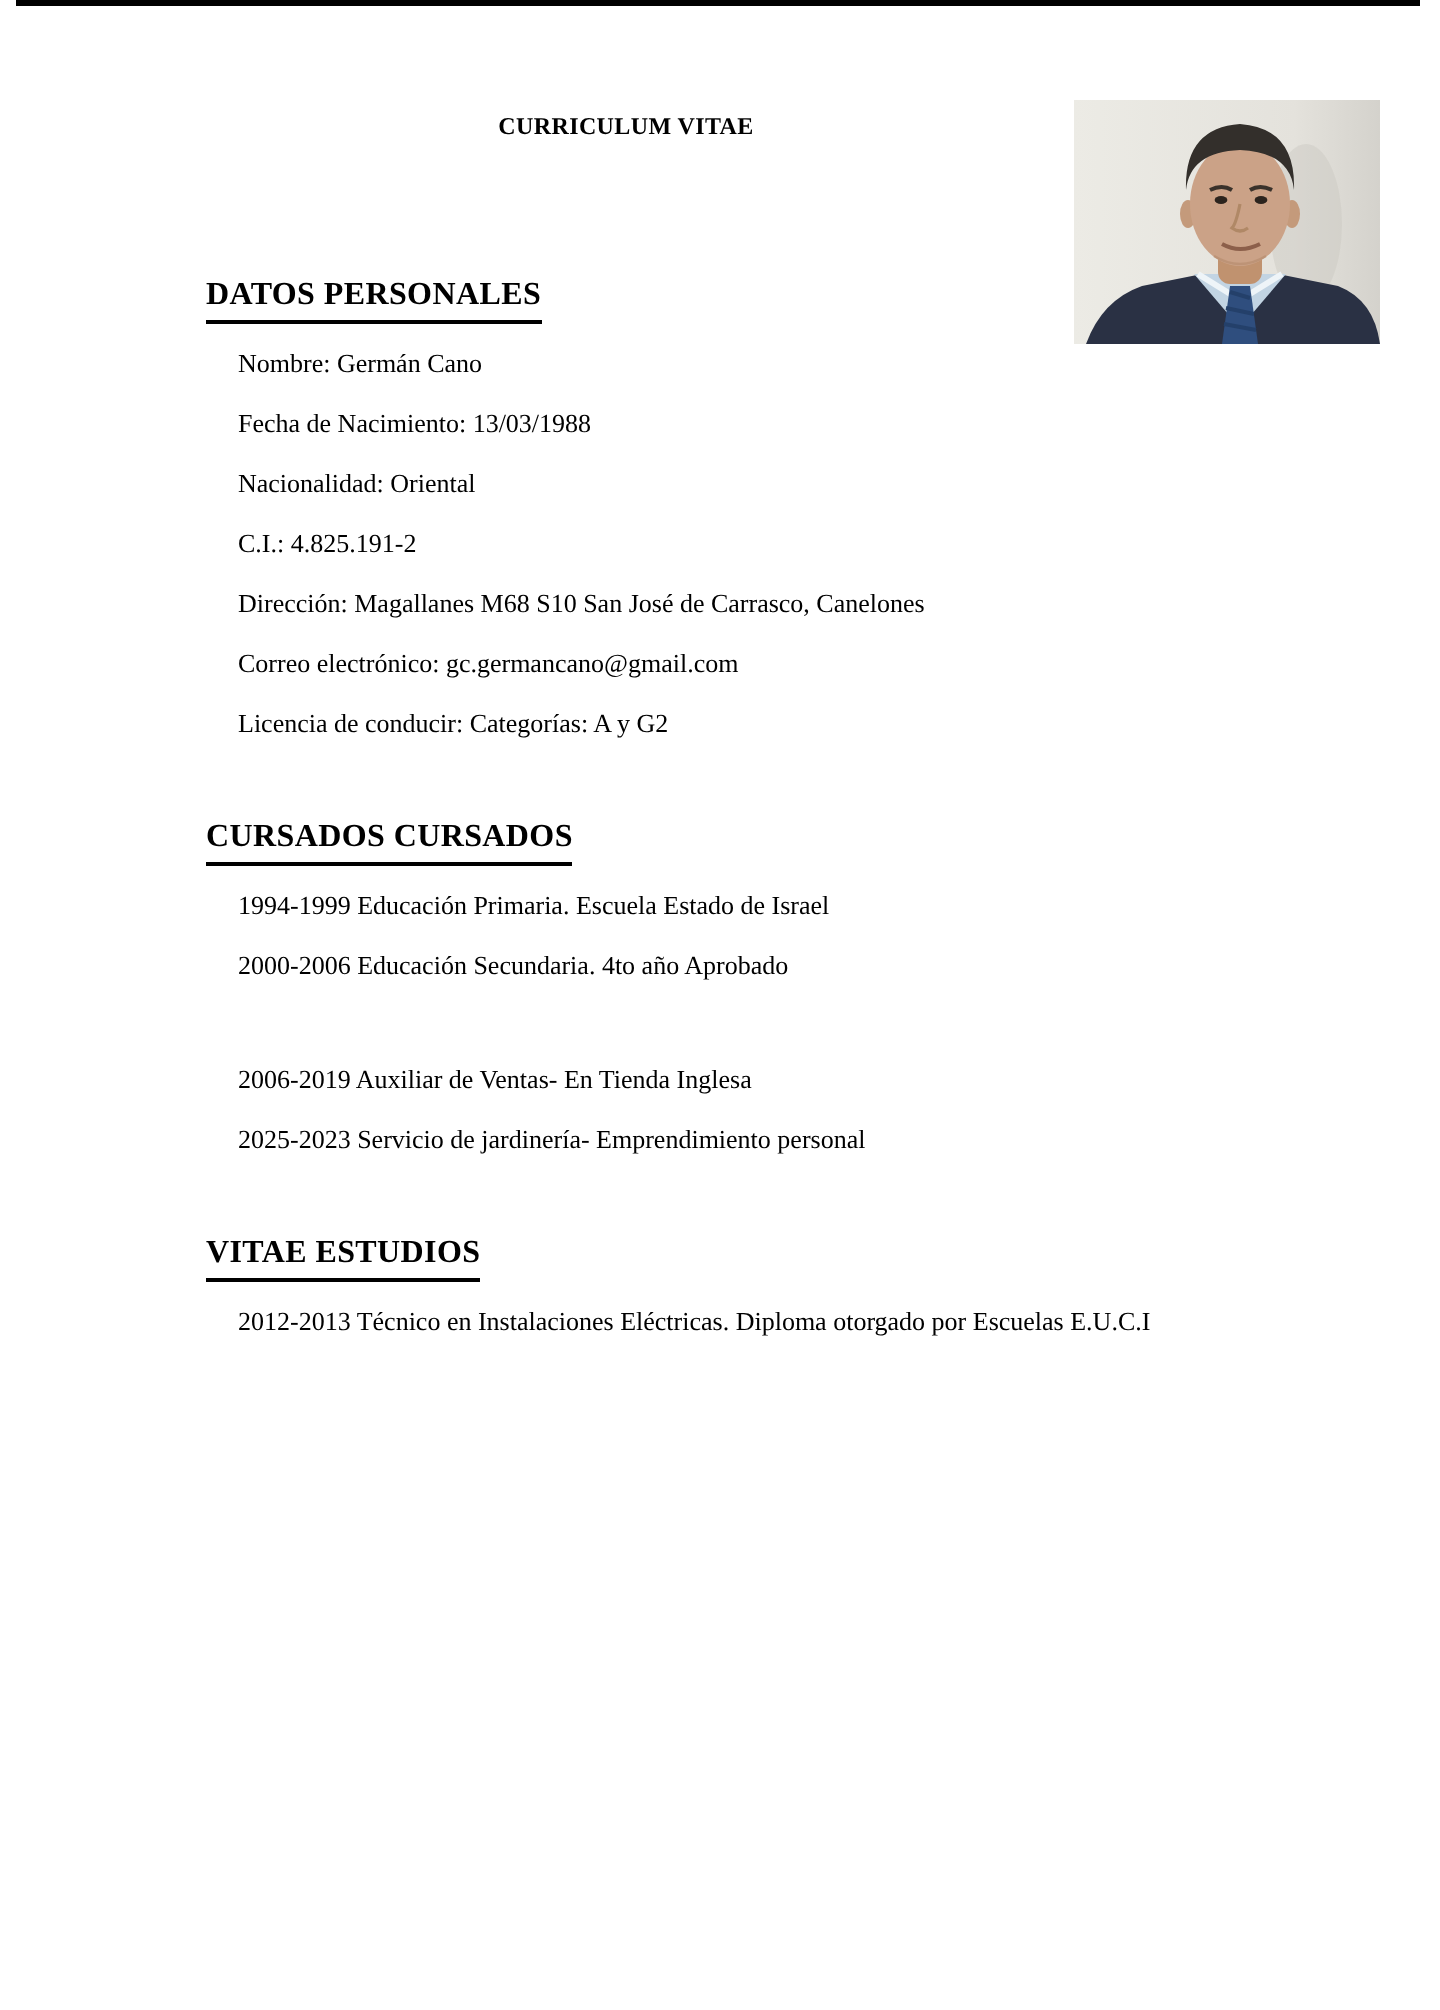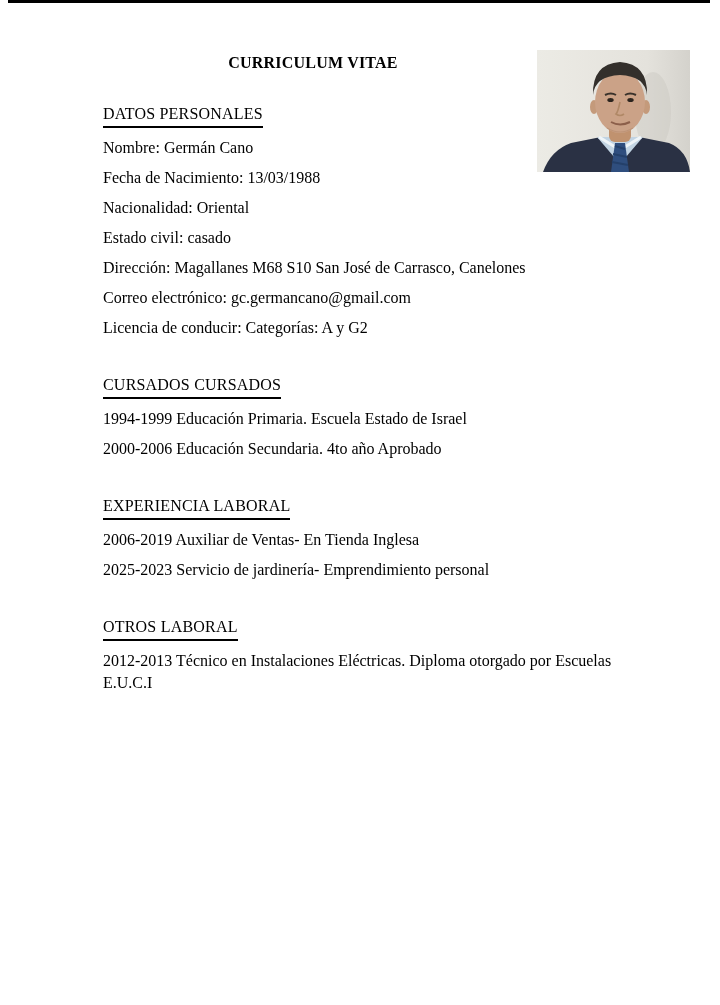--- a/index.html
+++ b/index.html
@@ -18,44 +18,44 @@
     background:#000000;
   }
   .page{
     position:absolute;
     left:103px;top:52px;
     width:515px;
   }
   .doc-title{
     width:420px;
     text-align:center;
-    font-size:16px;
+    font-size:12px;
     font-weight:bold;
     letter-spacing:.2px;
-    margin:0 0 29px 0;
+    margin:0 0 63px 0;
     line-height:22px;
   }
   .section{margin:0 0 0 0; padding-top:27px;}
   .section.first{padding-top:0;}
   .section-heading{
     font-size:16px;
-    font-weight:normal;
+    font-weight:bold;
     letter-spacing:.2px;
     margin:0 0 9px 0;
     line-height:22px;
   }
   .section-heading span{
     display:inline-block;
     border-bottom:2px solid #000;
     padding-bottom:1px;
   }
   .cv-line{
-    font-size:16px;
+    font-size:13px;
     line-height:22px;
-    margin:0 0 8px 0;
+    margin:0 0 8px 16px;
   }
   .photo{
     position:absolute;
     left:537px;top:50px;
     width:153px;height:122px;
     display:block;
   }
 </style>
 </head>
 <body>
@@ -106,36 +106,35 @@
 </svg>
 
 <div class="page">
   <h1 class="doc-title">CURRICULUM VITAE</h1>
 
   <div class="section first">
     <h2 class="section-heading"><span>DATOS PERSONALES</span></h2>
     <p class="cv-line">Nombre: Germán Cano</p>
     <p class="cv-line">Fecha de Nacimiento: 13/03/1988</p>
     <p class="cv-line">Nacionalidad: Oriental</p>
-    <p class="cv-line">Estado civil: casado</p>
+    <p class="cv-line">C.I.: 4.825.191-2</p>
     <p class="cv-line">Dirección: Magallanes M68 S10 San José de Carrasco, Canelones</p>
     <p class="cv-line">Correo electrónico: gc.germancano@gmail.com</p>
     <p class="cv-line">Licencia de conducir: Categorías: A y G2</p>
   </div>
 
   <div class="section">
     <h2 class="section-heading"><span>CURSADOS CURSADOS</span></h2>
     <p class="cv-line">1994-1999 Educación Primaria. Escuela Estado de Israel</p>
     <p class="cv-line">2000-2006 Educación Secundaria. 4to año Aprobado</p>
   </div>
 
   <div class="section">
-    <h2 class="section-heading"><span>EXPERIENCIA LABORAL</span></h2>
     <p class="cv-line">2006-2019 Auxiliar de Ventas- En Tienda Inglesa</p>
     <p class="cv-line">2025-2023 Servicio de jardinería- Emprendimiento personal</p>
   </div>
 
   <div class="section">
-    <h2 class="section-heading"><span>OTROS LABORAL</span></h2>
+    <h2 class="section-heading"><span>VITAE ESTUDIOS</span></h2>
     <p class="cv-line">2012-2013 Técnico en Instalaciones Eléctricas. Diploma otorgado por Escuelas E.U.C.I</p>
   </div>
 
 </div>
 
 </body></html>

